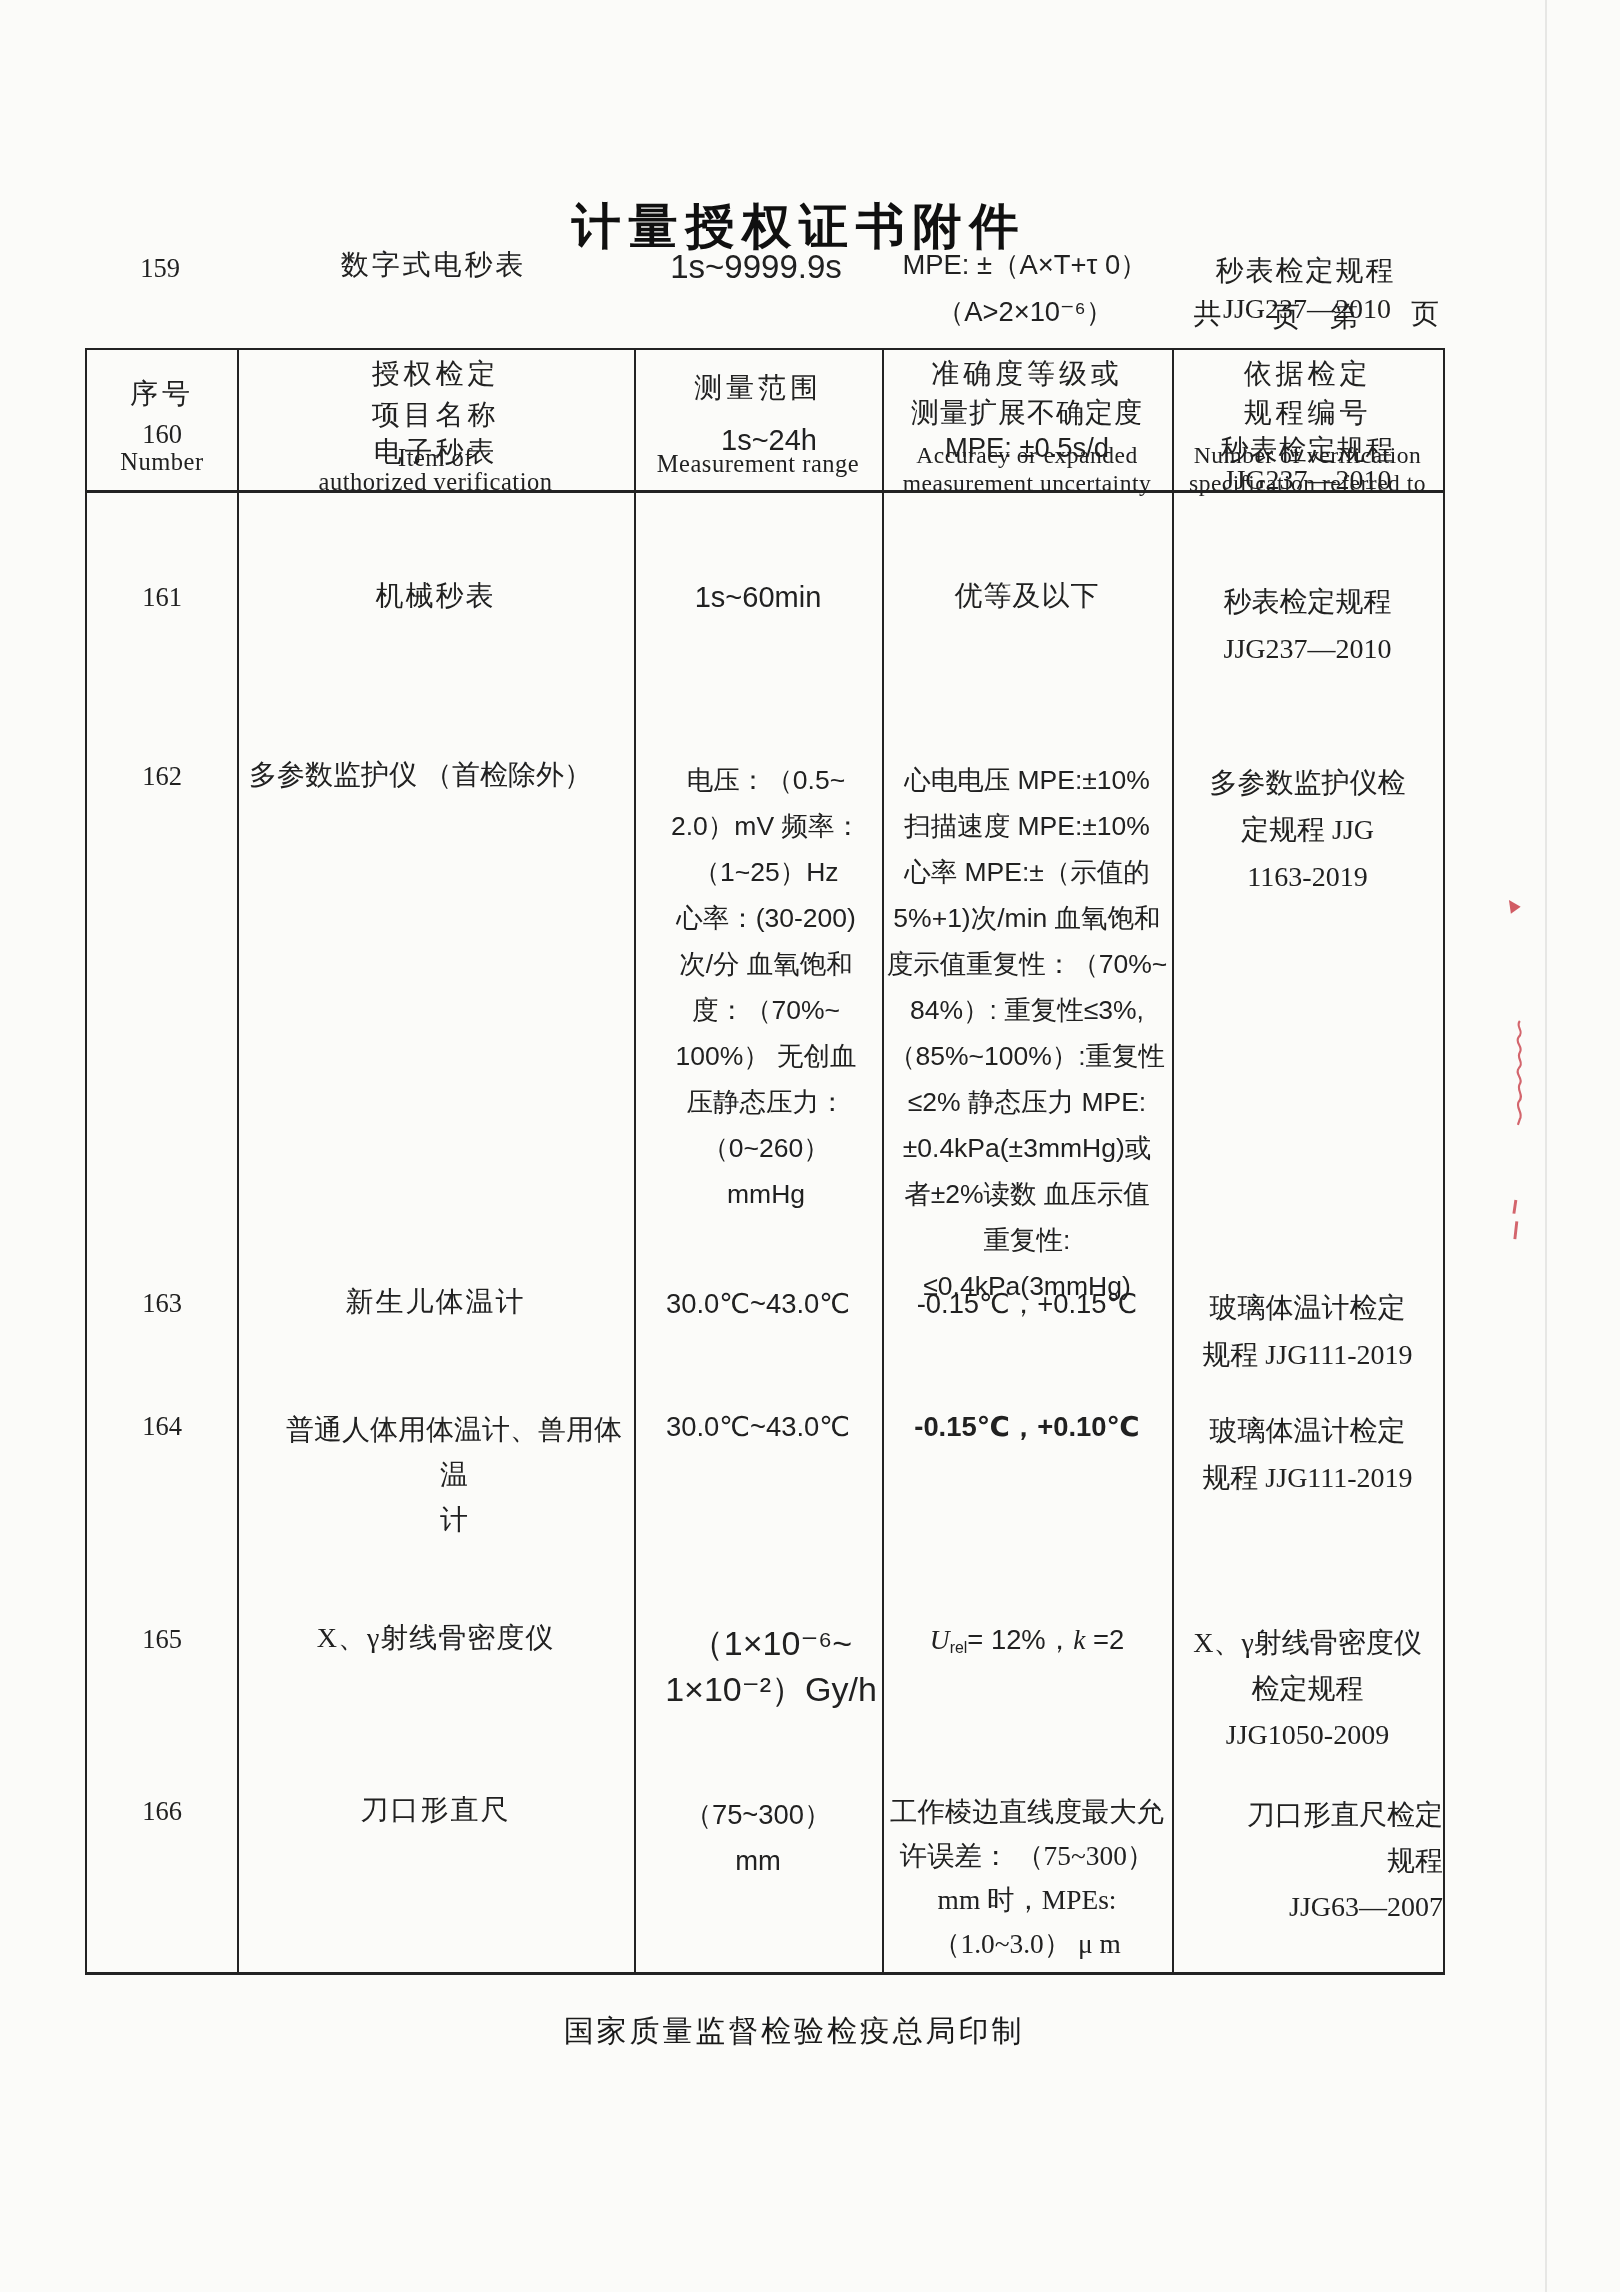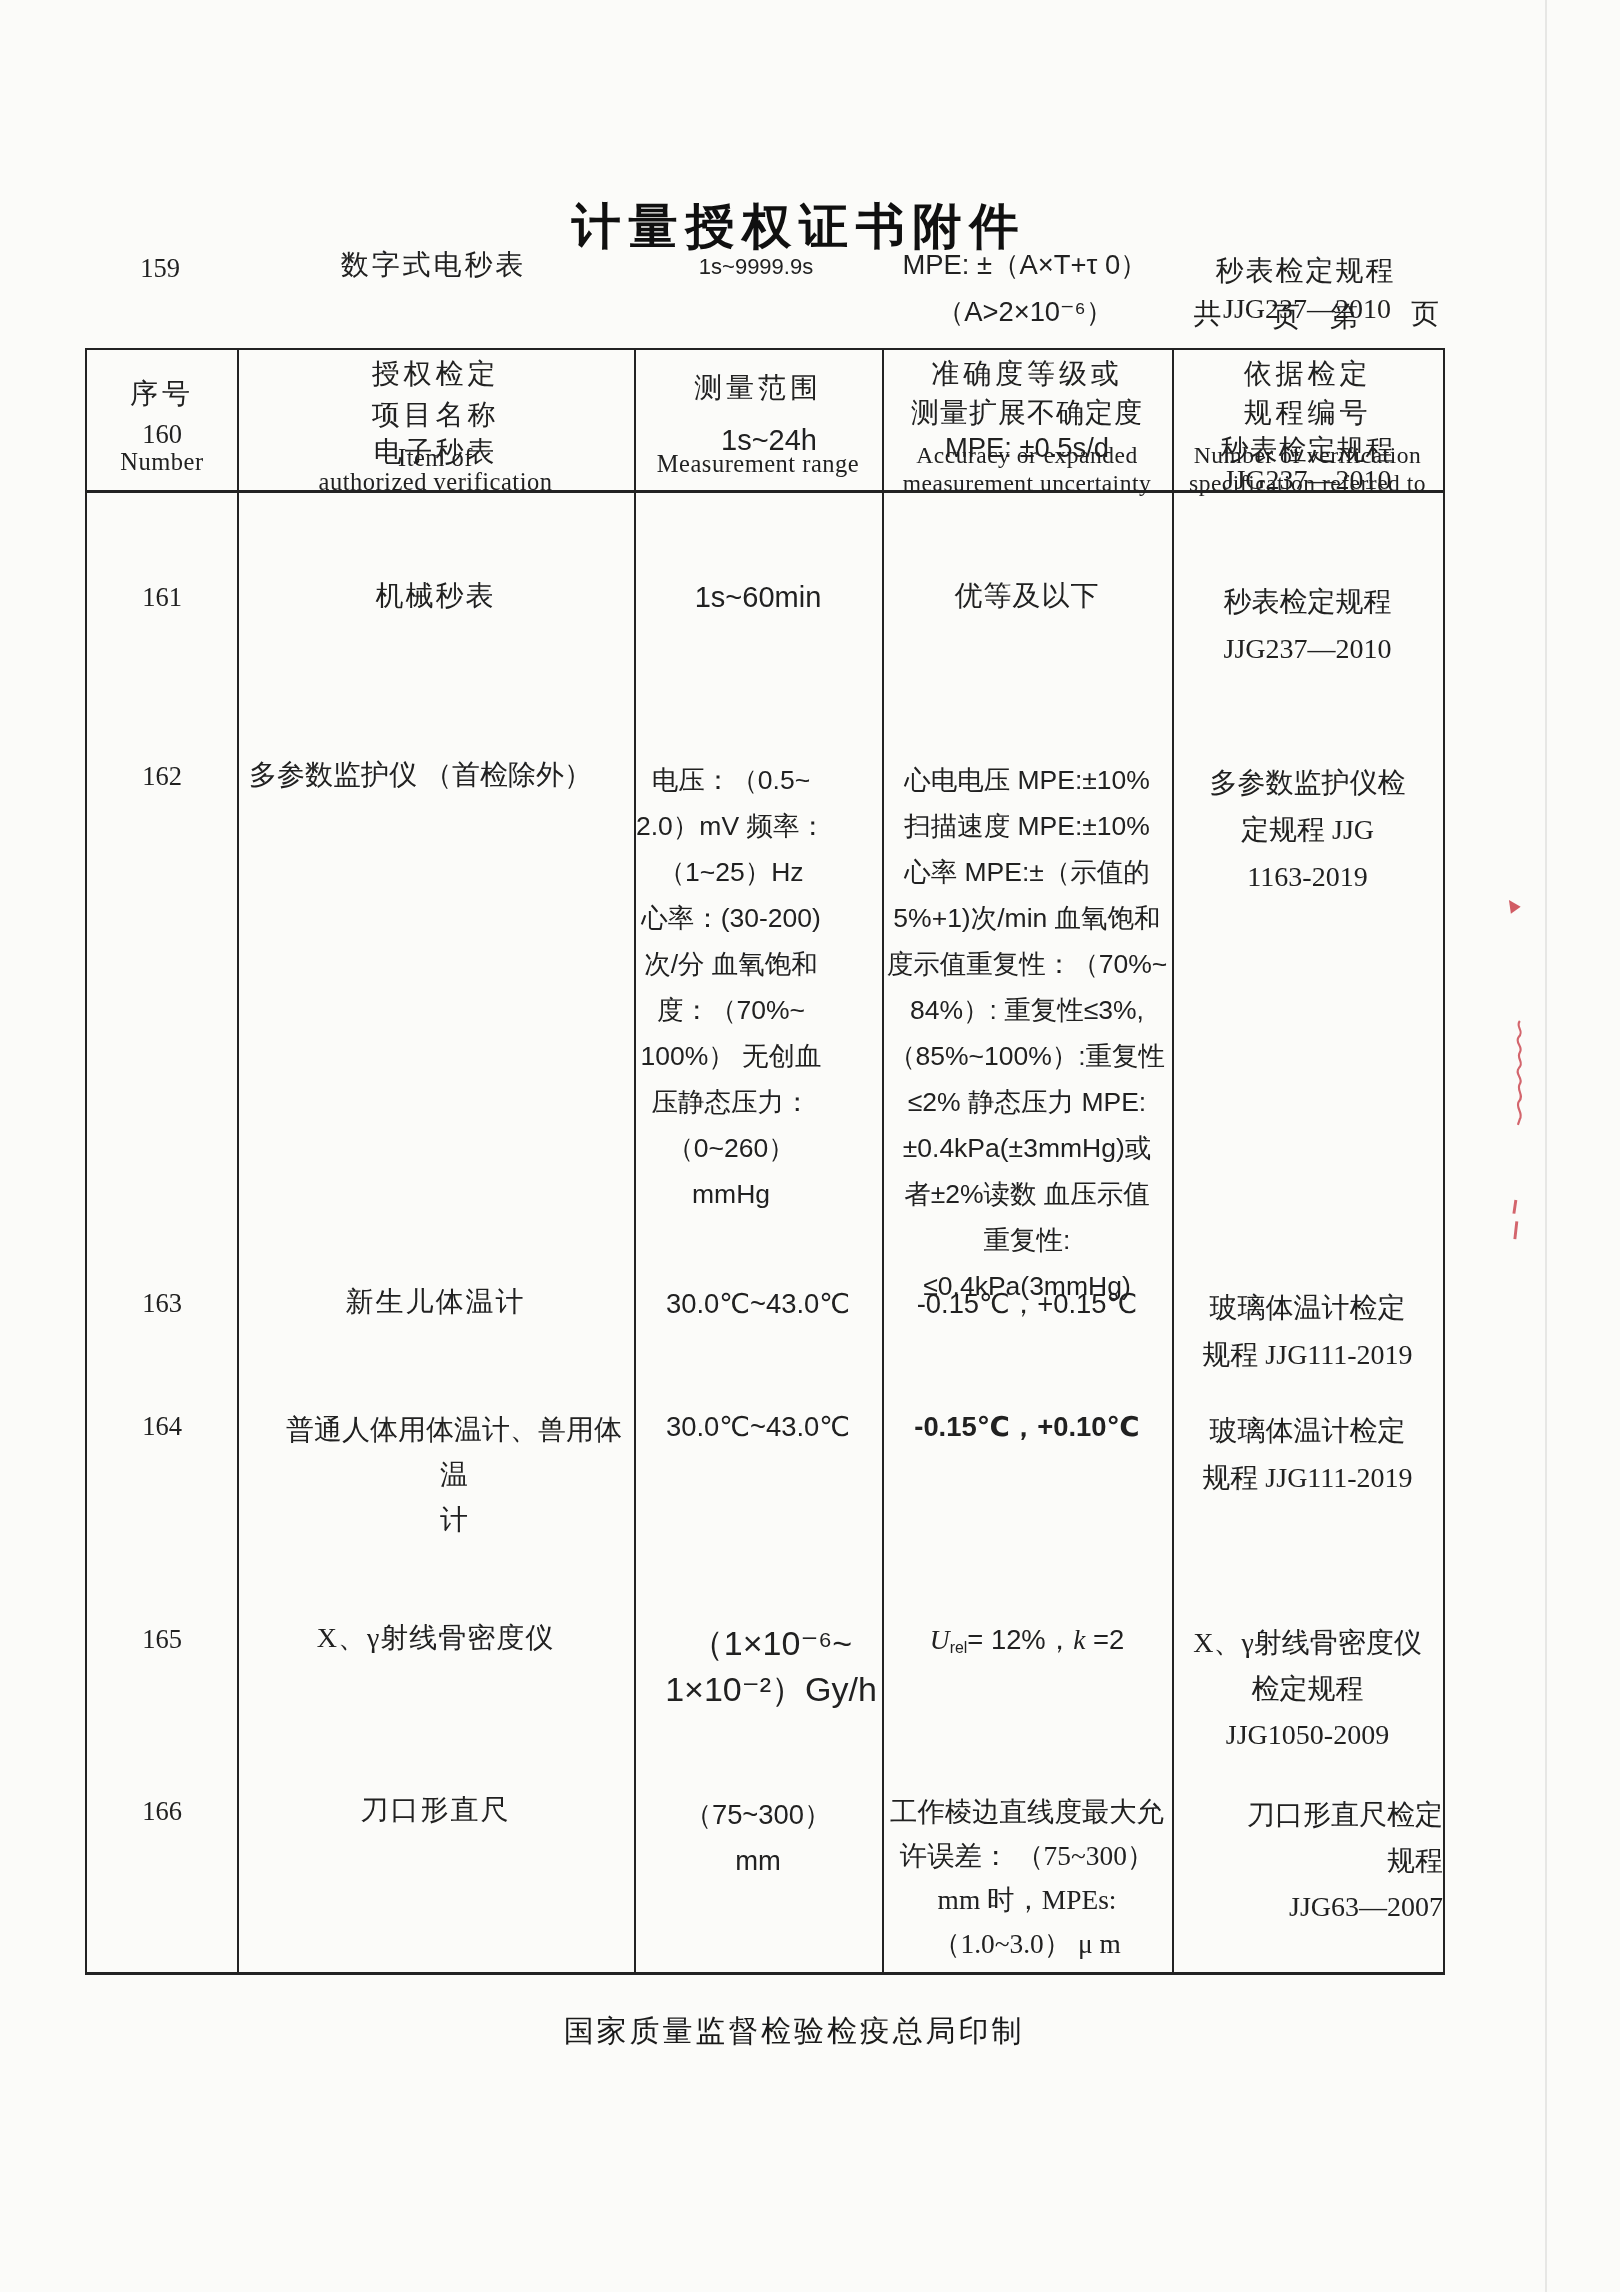--- a/index.html
+++ b/index.html
@@ -40,21 +40,21 @@
   .redmark{position:absolute;color:#c9404a;}
   svg{display:block;}
 </style>
 </head>
 <body>
 
 <div class="title">计量授权证书附件</div>
 
 <div class="cell num" style="left:85px;top:251px;width:150px;">159</div>
 <div class="cell" style="left:235px;top:247px;width:397px;letter-spacing:2.9px;">数字式电秒表</div>
-<div class="cell sans" style="left:632px;top:249px;width:248px;font-size:22px;">1s~9999.9s</div>
+<div class="cell sans" style="left:632px;top:249px;width:248px;font-size:33px;">1s~9999.9s</div>
 <div class="cell sans" style="left:880px;top:247px;width:290px;font-size:27.4px;">MPE: ±（A×T+τ 0）</div>
 <div class="cell sans" style="left:880px;top:294px;width:290px;font-size:27.4px;">（A&gt;2×10⁻⁶）</div>
 <div class="cell" style="left:1170px;top:253px;width:271px;letter-spacing:2px;">秒表检定规程</div>
 
 <div class="abs" style="left:1170px;top:293px;width:271px;height:41px;">
   <span class="abs" style="left:23.5px;top:2px;font-size:28px;">共</span>
   <span class="abs" style="left:53px;top:0;font-size:28px;">JJG237—2010</span>
   <span class="abs" style="left:102px;top:4.9px;font-size:28px;">页</span>
   <span class="abs" style="left:160px;top:4.9px;font-size:28px;">第</span>
   <span class="abs" style="left:241px;top:2px;font-size:28px;">页</span>
@@ -98,21 +98,21 @@
 
   <div class="cell num" style="left:0;top:230px;width:150px;">161</div>
   <div class="cell" style="left:150px;top:228px;width:397px;letter-spacing:2px;">机械秒表</div>
   <div class="cell sans" style="left:547px;top:230px;width:248px;font-size:29px;">1s~60min</div>
   <div class="cell" style="left:795px;top:228px;width:290px;letter-spacing:1px;">优等及以下</div>
   <div class="cell lines" style="left:1085px;top:228px;width:271px;line-height:47px;">秒表检定规程
 JJG237—2010</div>
 
   <div class="cell num" style="left:0;top:409px;width:150px;">162</div>
   <div class="cell" style="left:150px;top:407px;width:391px;text-align:left;padding-left:12px;">多参数监护仪 （首检除外）</div>
-  <div class="cell lines sans" style="left:532px;top:407px;width:224px;font-size:26.5px;line-height:46px;">电压：（0.5~
+  <div class="cell lines sans" style="left:547px;top:407px;width:224px;font-size:26.5px;line-height:46px;padding-left:20px;">电压：（0.5~
 2.0）mV 频率：
 （1~25）Hz
 心率：(30-200)
 次/分 血氧饱和
 度：（70%~
 100%） 无创血
 压静态压力：
 （0~260）
 mmHg</div>
   <div class="cell lines sans" style="left:795px;top:407px;width:290px;font-size:26.5px;line-height:46px;">心电电压 MPE:±10%

